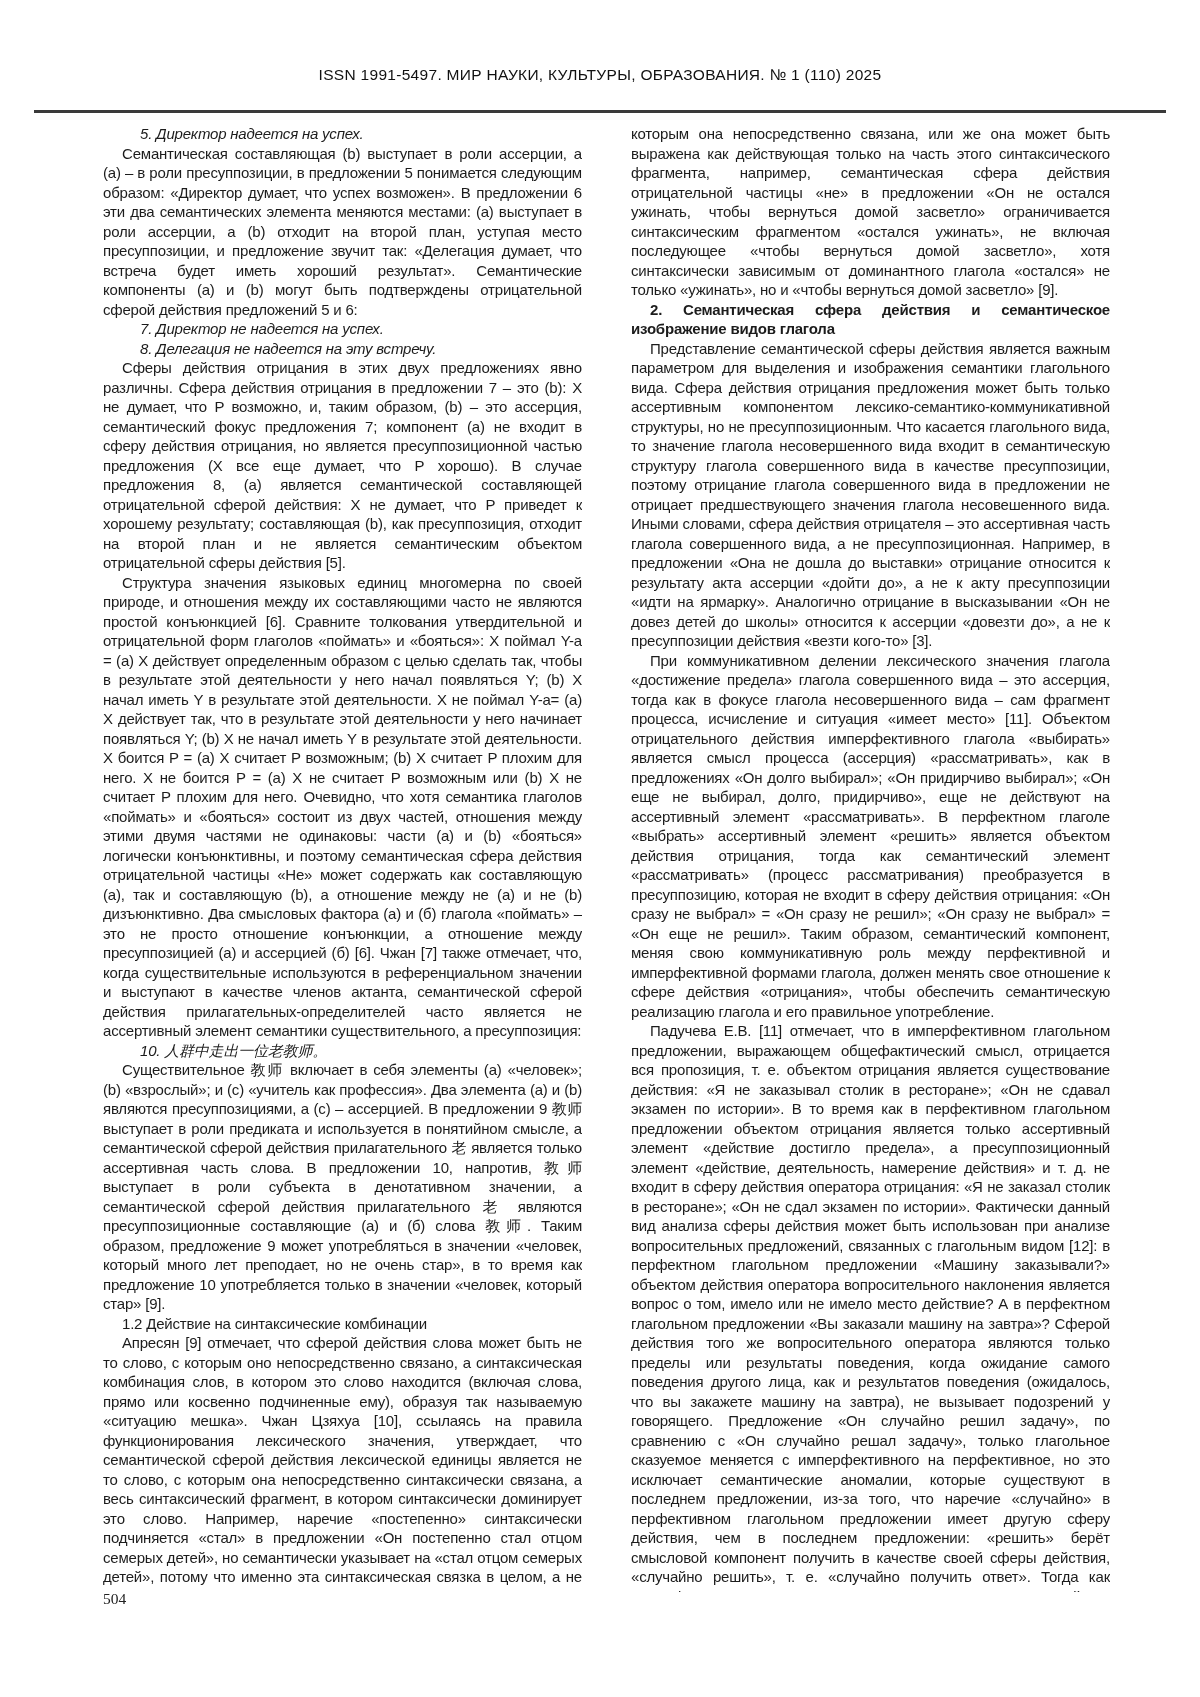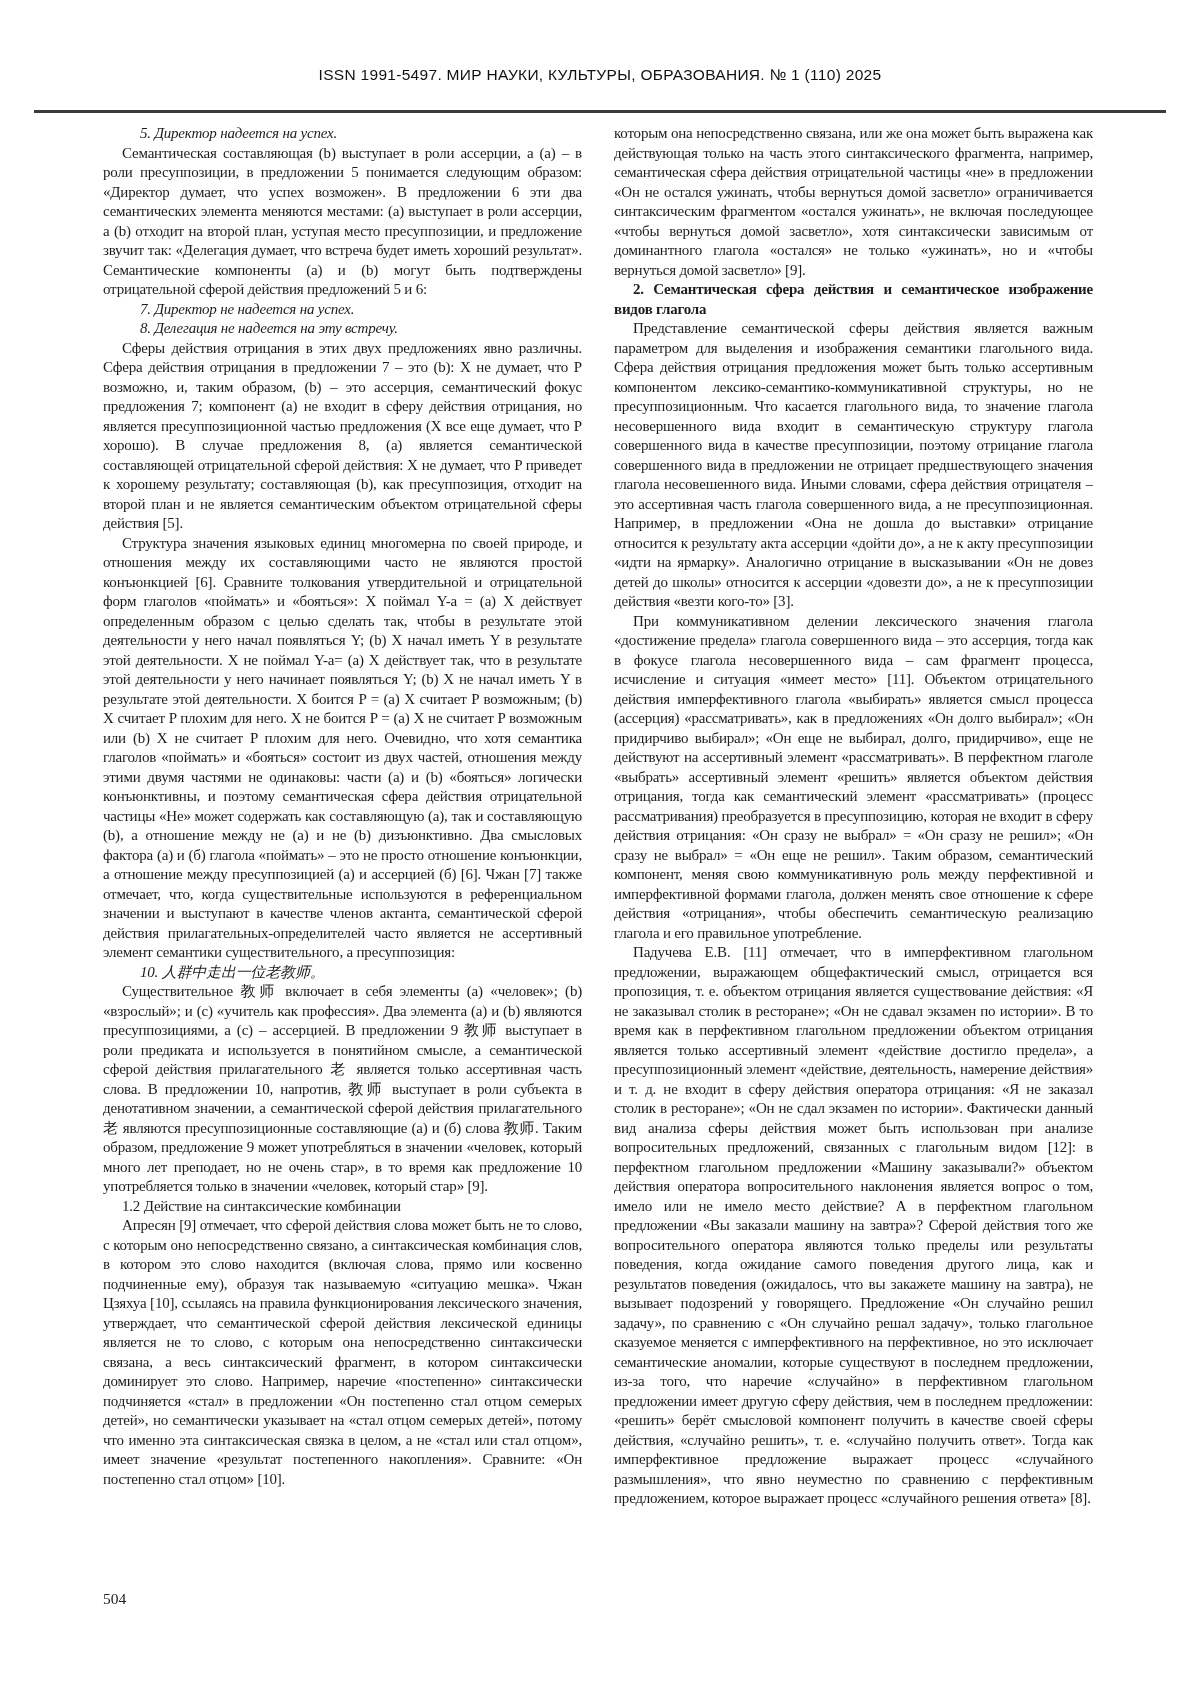--- a/index.html
+++ b/index.html
@@ -12,24 +12,23 @@
     position:absolute;top:66px;left:0;width:100%;text-align:center;
     font-size:15.5px;letter-spacing:0.3px;color:#111;
   }
   .header-rule{
     position:absolute;top:110px;left:34px;right:34px;height:3px;background:#3a3a3a;
   }
   .col{
     position:absolute;top:124px;width:479px;height:1468px;overflow:hidden;
     font-size:15px;line-height:19.5px;text-align:justify;letter-spacing:-0.2px;
     color:#1c1c1c;
-    font-family:Liberation Serif, serif;
   }
   .col-left{left:103px;}
-  .col-right{left:614px;}
+  .col-right{left:631px;}
   p.para{margin:0;text-indent:19px;}
   p.example{font-style:italic;text-indent:37px;}
   p.heading{font-weight:bold;}
   p.noindent{text-indent:0;}
   .page-number{
     position:absolute;left:103px;top:1590px;font-size:15.5px;color:#222;font-family:Liberation Serif, serif;
   }
 </style>
 </head>
 <body>

